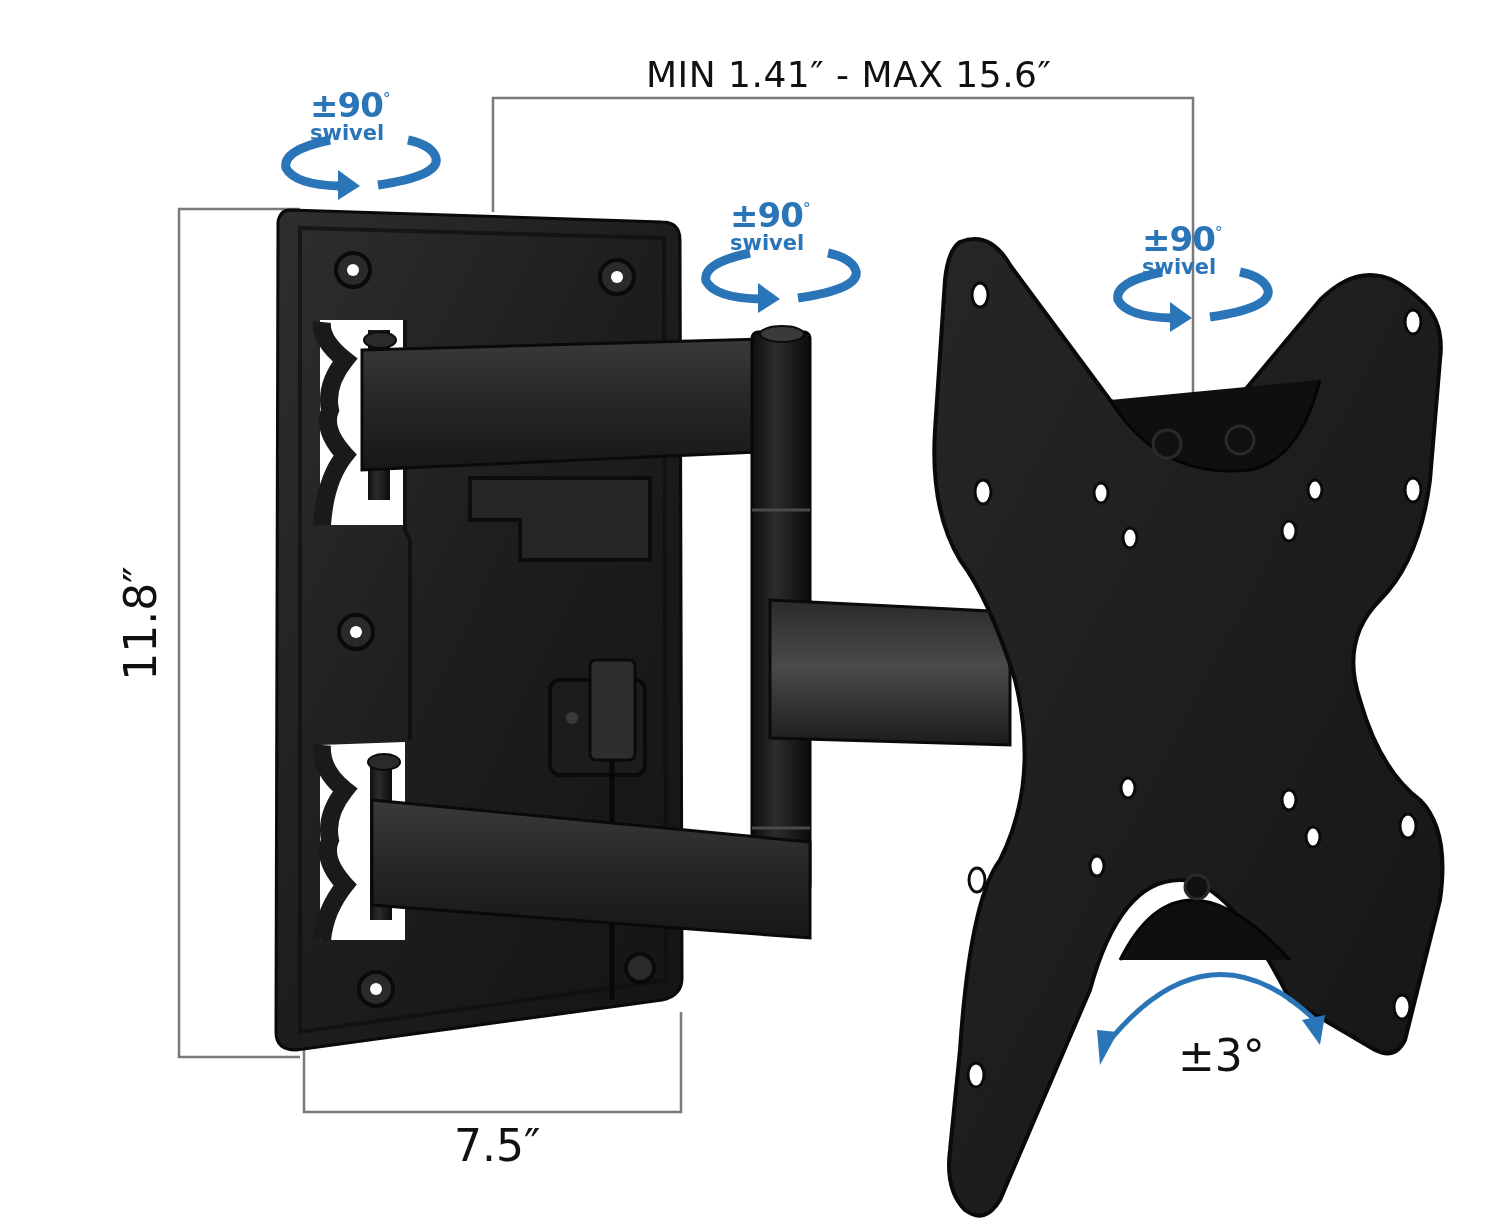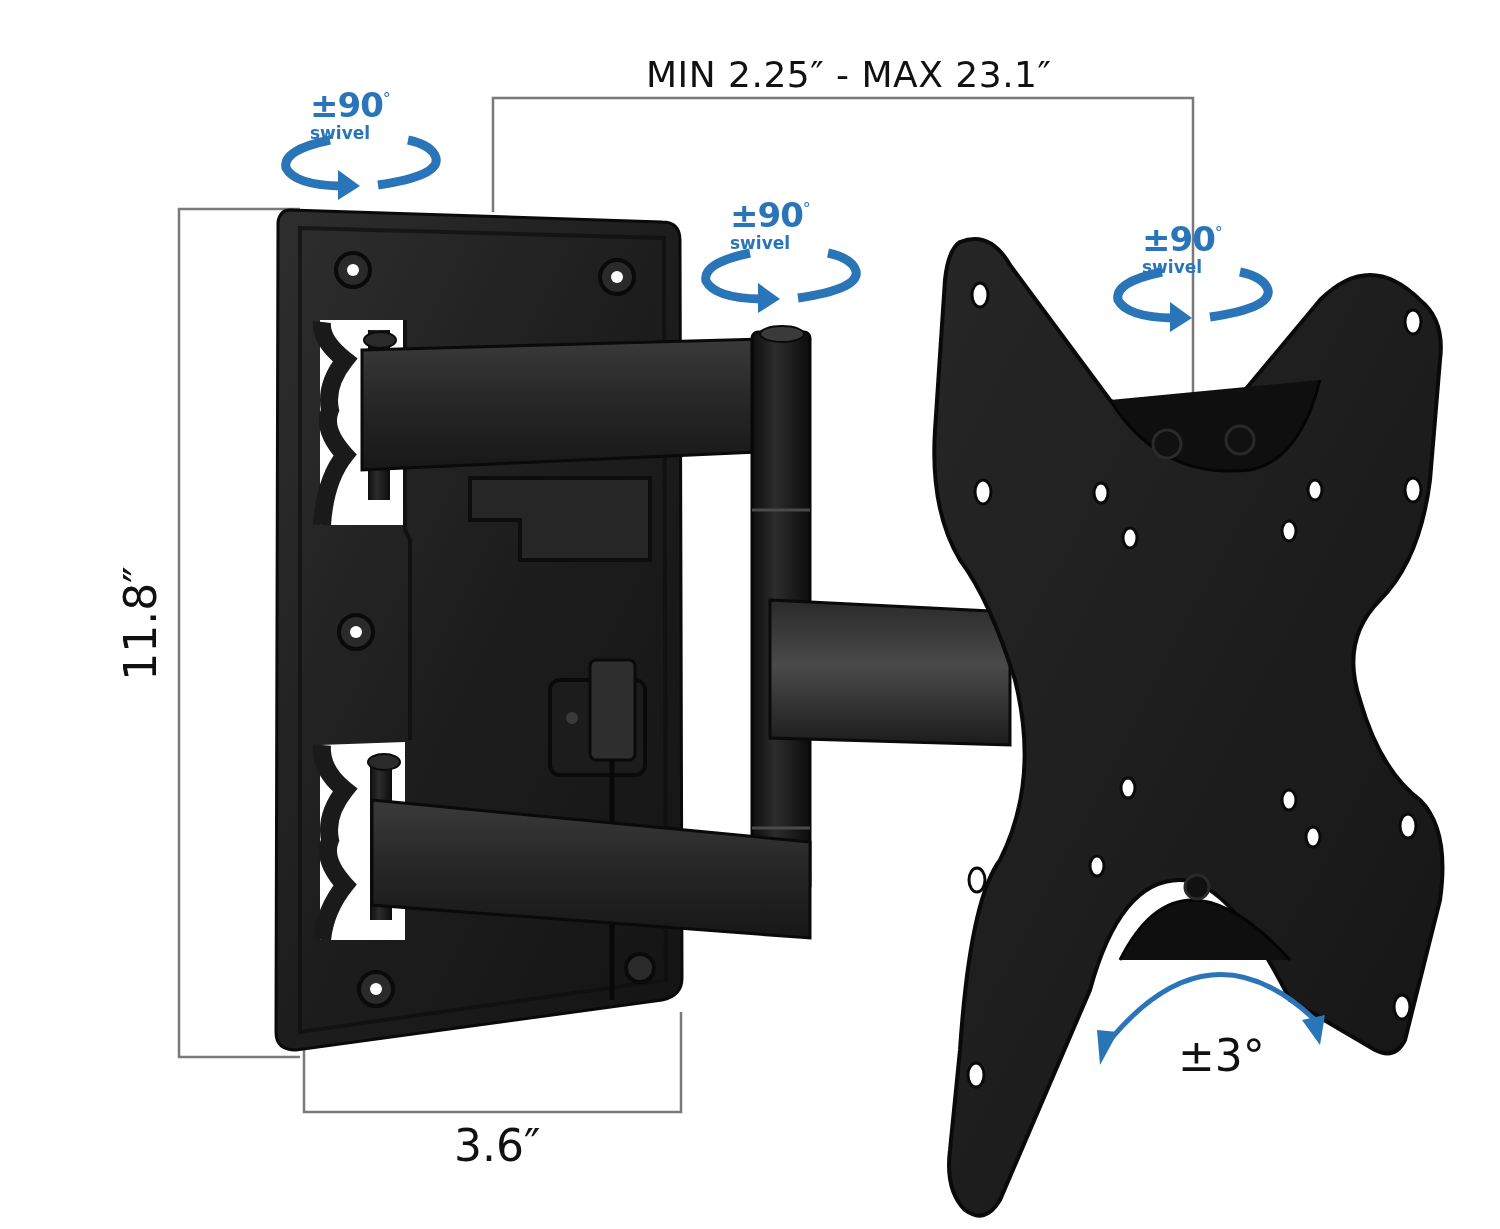--- a/index.html
+++ b/index.html
@@ -6,21 +6,21 @@
     body { width: 1500px; height: 1229px; position: relative; overflow: hidden; font-family: "DejaVu Sans", sans-serif; }
     #stage { position: absolute; left: 0; top: 0; width: 1500px; height: 1229px; }
     .dim-text { position: absolute; color: #111111; font-family: "DejaVu Sans", sans-serif; font-weight: normal; white-space: nowrap; }
     #dim-top { left: 646px; top: 54px; font-size: 36px; letter-spacing: 0.5px; }
     #dim-bottom { left: 454px; top: 1120px; font-size: 44px; }
     #dim-left { left: 60px; top: 598px; font-size: 44px; transform: rotate(-90deg); transform-origin: center center; width: 160px; text-align: center; }
     #tilt-label { left: 1178px; top: 1030px; font-size: 44px; }
     .swivel { position: absolute; color: #2a74b8; text-align: left; font-family: "DejaVu Sans", sans-serif; font-weight: bold; }
     .swivel .deg { font-size: 34px; line-height: 34px; letter-spacing: -1px; }
     .swivel .deg sup { font-size: 16px; font-weight: normal; vertical-align: top; position: relative; top: -6px; }
-    .swivel .word { font-size: 17px; line-height: 22px; }
+    .swivel .word { font-size: 21px; line-height: 22px; }
     #swivel-1 { left: 310px; top: 88px; width: 110px; }
     #swivel-2 { left: 730px; top: 198px; width: 110px; }
     #swivel-3 { left: 1142px; top: 222px; width: 110px; }
   </style>
 </head>
 <body>
 
 <div id="stage">
   <svg width="1500" height="1229" viewBox="0 0 1500 1229" xmlns="http://www.w3.org/2000/svg">
     <defs>
@@ -159,23 +159,23 @@
     </g>
 
     <g>
       <path d="M1110,1040 Q1210,920 1315,1020" fill="none" stroke="#2a74b8" stroke-width="5"></path>
       <polygon points="1100,1065 1118,1032 1097,1030" fill="#2a74b8"></polygon>
       <polygon points="1320,1045 1325,1015 1302,1020" fill="#2a74b8"></polygon>
     </g>
   </svg>
 
   
-  <div id="dim-top" class="dim-text">MIN 2.25″ - MAX 23.1″</div>
+  <div id="dim-top" class="dim-text">MIN 1.41″ - MAX 15.6″</div>
   <div id="dim-left" class="dim-text">11.8″</div>
-  <div id="dim-bottom" class="dim-text">3.6″</div>
+  <div id="dim-bottom" class="dim-text">7.5″</div>
   <div id="tilt-label" class="dim-text">±3°</div>
 
   
   <div id="swivel-1" class="swivel">
     <div class="deg"><span>±90</span><sup>°</sup></div>
     <div class="word">swivel</div>
   </div>
   <div id="swivel-2" class="swivel">
     <div class="deg"><span>±90</span><sup>°</sup></div>
     <div class="word">swivel</div>

